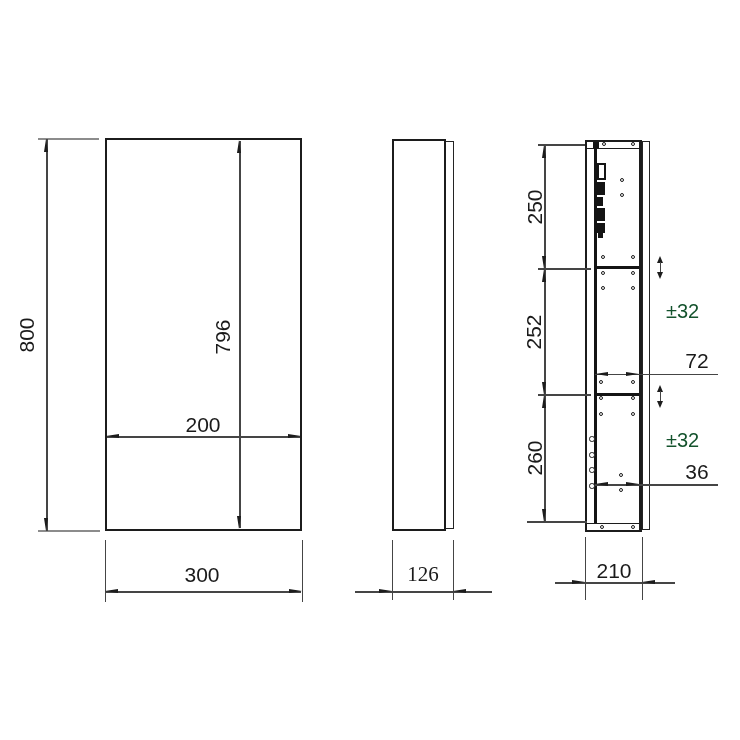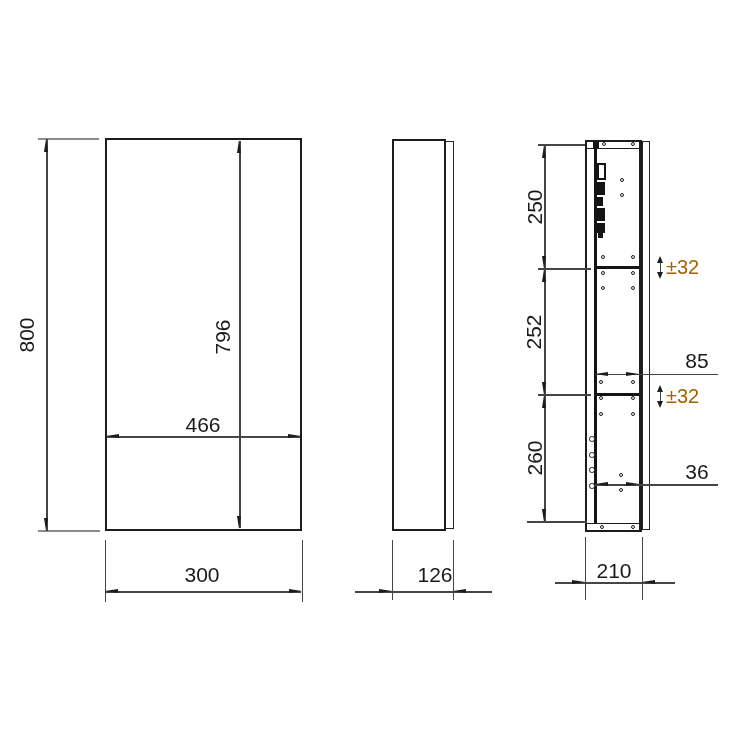--- a/index.html
+++ b/index.html
@@ -18,21 +18,21 @@
   .tl{border-top:2.8px solid transparent;border-bottom:2.8px solid transparent;border-right:13px solid #1c1c1c;}
   .tr{border-top:2.8px solid transparent;border-bottom:2.8px solid transparent;border-left:13px solid #1c1c1c;}
   .tus{border-left:3.2px solid transparent;border-right:3.2px solid transparent;border-bottom:7px solid #1c1c1c;}
   .tds{border-left:3.2px solid transparent;border-right:3.2px solid transparent;border-top:7px solid #1c1c1c;}
   
   .lbl{position:absolute;font-size:21px;line-height:1;white-space:nowrap;
        transform:translate(-50%,-50%);color:#1a1a1a;}
   .vlbl{position:absolute;font-size:21px;line-height:1;white-space:nowrap;
         transform:translate(-50%,-50%) rotate(-90deg);color:#1a1a1a;}
   .tol{position:absolute;font-size:20px;line-height:1;white-space:nowrap;
-       transform:translateY(-50%);color:#a16207;}
+       transform:translateY(-50%);color:#14532d;margin-top:44px;}
   
   .hole{position:absolute;width:4px;height:4px;border:1.2px solid #1c1c1c;border-radius:50%;
         box-sizing:border-box;background:#fff;}
   .holeL{position:absolute;width:5.5px;height:5.5px;border:1.3px solid #1c1c1c;border-radius:50%;
         box-sizing:border-box;background:#fff;}
   .blk{position:absolute;background:#141414;}
 </style>
 </head>
 <body>
 
@@ -49,40 +49,40 @@
     <div class="vlbl" style="left:26px;top:335px;">800</div>
 
     <div class="ln" style="left:239.3px;top:141px;width:1.5px;height:387px;"></div>
     <div class="tu" style="left:236.7px;top:140px;"></div>
     <div class="td" style="left:236.7px;top:516px;"></div>
     <div class="vlbl" style="left:222px;top:337px;">796</div>
 
     <div class="ln" style="left:107px;top:436.3px;width:193px;height:1.5px;"></div>
     <div class="tl" style="left:106px;top:434.2px;"></div>
     <div class="tr" style="left:288px;top:434.2px;"></div>
-    <div class="lbl" style="left:203px;top:424px;">466</div>
+    <div class="lbl" style="left:203px;top:424px;">200</div>
 
     <div class="ln" style="left:104.6px;top:540px;width:1.2px;height:62px;"></div>
     <div class="ln" style="left:301.6px;top:540px;width:1.2px;height:62px;"></div>
     <div class="ln" style="left:106px;top:591.3px;width:195px;height:1.5px;"></div>
     <div class="tl" style="left:105px;top:589.2px;"></div>
     <div class="tr" style="left:289px;top:589.2px;"></div>
     <div class="lbl" style="left:202px;top:574px;">300</div>
   </div>
 
   <div>
     <div class="boxthin" style="left:445px;top:141px;width:8.5px;height:388px;"></div>
     <div class="box" style="left:392px;top:139px;width:53.5px;height:392px;"></div>
 
     <div class="ln" style="left:391.6px;top:540px;width:1.2px;height:60px;"></div>
     <div class="ln" style="left:452.6px;top:540px;width:1.2px;height:60px;"></div>
     <div class="ln" style="left:355px;top:591.3px;width:137px;height:1.5px;"></div>
     <div class="tr" style="left:379px;top:589.2px;"></div>
     <div class="tl" style="left:453px;top:589.2px;"></div>
-    <div class="lbl" style="left:435px;top:574px;">126</div>
+    <div class="lbl" style="left:423px;top:574px;font-family:Liberation Serif, serif;">126</div>
   </div>
 
   <div>
     <div class="boxthin" style="left:642px;top:141px;width:7.5px;height:389px;"></div>
     <div class="box" style="left:585px;top:140px;width:57px;height:392px;"></div>
 
     <div class="ol" style="left:587px;top:147.5px;width:53px;height:1.4px;"></div>
     <div class="ol" style="left:587px;top:522.5px;width:53px;height:1.4px;"></div>
     <div class="ol" style="left:638.6px;top:141px;width:1.4px;height:390px;"></div>
     <div class="blk" style="left:594.3px;top:148px;width:2.6px;height:375px;"></div>
@@ -152,21 +152,21 @@
     <div>
       <div class="tus" style="left:657.3px;top:385px;"></div>
       <div class="ln" style="left:659.8px;top:391px;width:1.5px;height:11px;"></div>
       <div class="tds" style="left:657.3px;top:401px;"></div>
     </div>
     <div class="tol" style="left:666px;top:396px;">±32</div>
 
     <div class="ln" style="left:595px;top:373.8px;width:123px;height:1.4px;"></div>
     <div class="tl" style="left:595px;top:371.7px;"></div>
     <div class="tr" style="left:626px;top:371.7px;"></div>
-    <div class="lbl" style="left:697px;top:360px;">85</div>
+    <div class="lbl" style="left:697px;top:360px;">72</div>
 
     <div class="ln" style="left:595px;top:484.3px;width:123px;height:1.4px;"></div>
     <div class="tl" style="left:595px;top:482.2px;"></div>
     <div class="tr" style="left:626px;top:482.2px;"></div>
     <div class="lbl" style="left:697px;top:471px;">36</div>
 
     <div class="ln" style="left:584.6px;top:537px;width:1.2px;height:63px;"></div>
     <div class="ln" style="left:641.6px;top:537px;width:1.2px;height:63px;"></div>
     <div class="ln" style="left:555px;top:582.4px;width:120px;height:1.5px;"></div>
     <div class="tr" style="left:572px;top:580.3px;"></div>

